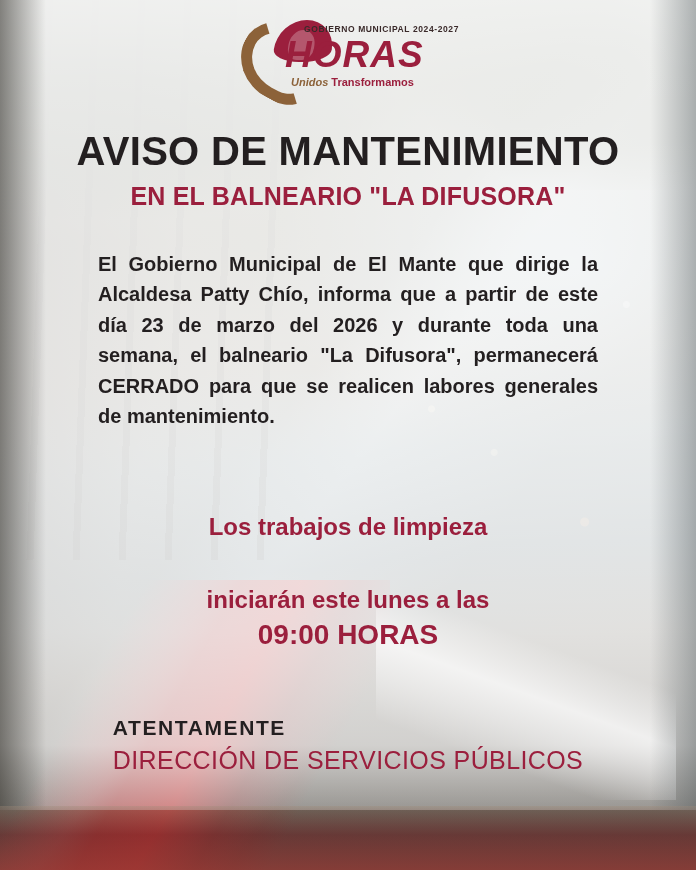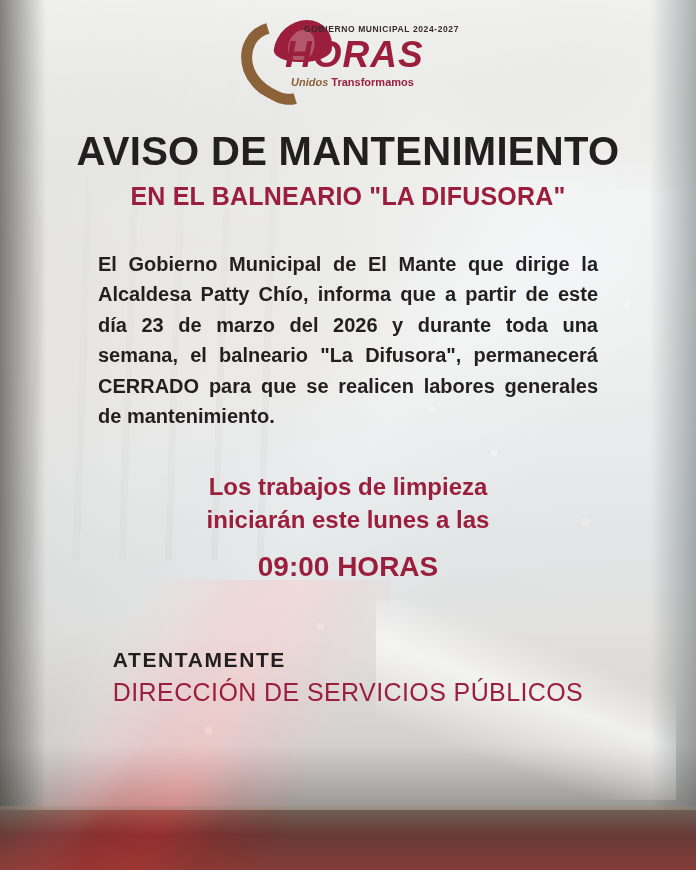--- a/index.html
+++ b/index.html
@@ -218,22 +218,22 @@
   .body-block p { margin: 0; }
   .body-block p + p { margin-top: 0px; }
 
   .highlight {
     margin-top: 40px;
     text-align: center;
     color: #9b1f3d;
     font-weight: bold;
     line-height: 1.35;
   }
-  .highlight .l1, .highlight .l2 { font-size: 24px; display: block; }
-  .highlight .l3 { font-size: 28px; display: block; margin-top: 12px; }
+  .highlight .l1, .highlight .l2 { font-size: 24px; display: block; margin-top: 40px; }
+  .highlight .l3 { font-size: 28px; display: block; margin-top: 0; }
 
   .sign {
     margin-top: 62px;
   }
   .sign .s1 {
     display: block;
     font-size: 21px;
     font-weight: bold;
     color: #231f20;
     letter-spacing: 1.6px;

